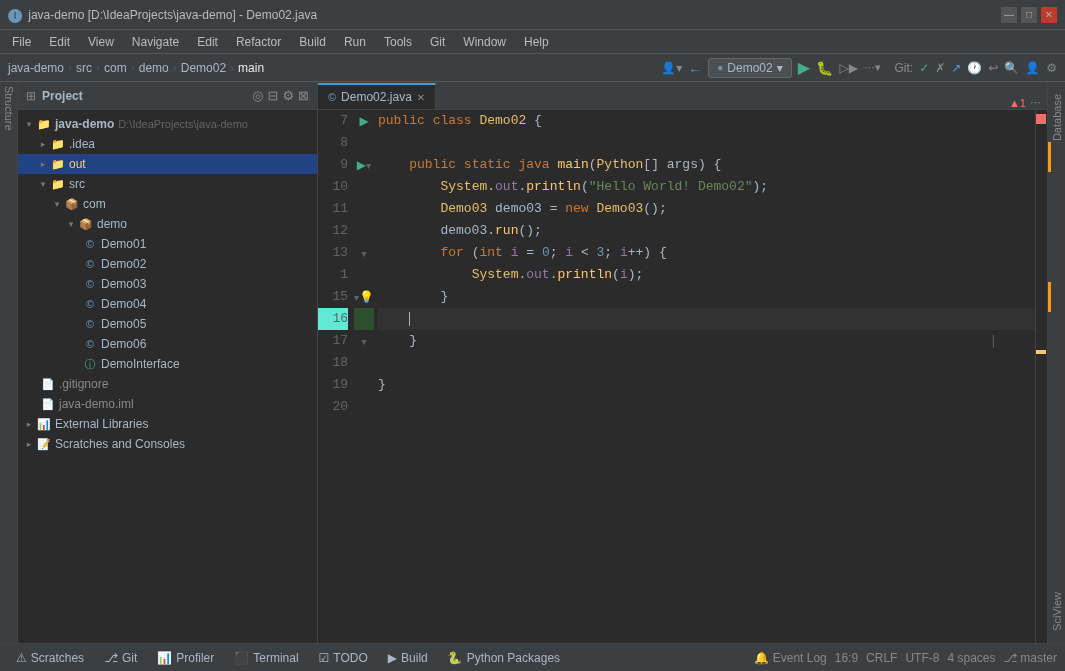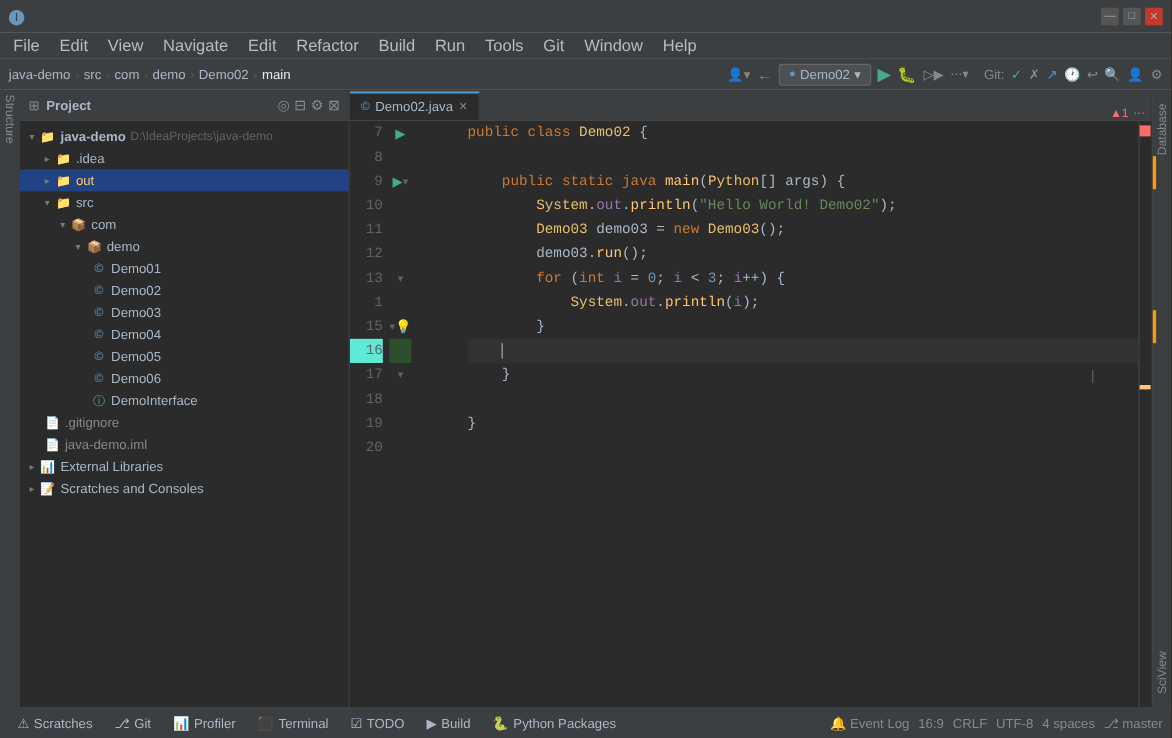--- a/index.html
+++ b/index.html
@@ -60,21 +60,21 @@
       align-items: center;
       padding: 0 4px;
       flex-shrink: 0;
       border-bottom: 1px solid #555;
       gap: 2px;
     }
     .menu-item {
       padding: 2px 8px;
       color: #bbbbbb;
       cursor: pointer;
-      font-size: 15px;
+      font-size: 12px;
       height: 22px;
       display: flex;
       align-items: center;
     }
 
     
     #nav-bar {
       background: #3c3f41;
       height: 28px;
       display: flex;
@@ -272,21 +272,20 @@
 
     #code-area {
       flex: 1;
       background: #2b2b2b;
       font-family: 'Consolas', 'Courier New', monospace;
       font-size: 13px;
       line-height: 22px;
       color: #a9b7c6;
       overflow: auto;
       padding-left: 4px;
-      margin-left: 47px;
     }
     .code-line {
       height: 22px;
       white-space: pre;
       display: flex;
       align-items: center;
     }
 
     
     .kw { color: #cc7832; }
@@ -365,20 +364,21 @@
 
     .active-line-highlight { background: #323232; }
     .caret { display: inline-block; width: 1px; height: 14px; background: #a9b7c6; vertical-align: middle; }
   </style>
 </head>
 <body>
 
 <div id="title-bar">
   <div class="title-left">
     <span style="color:#6897bb;font-size:14px;">🅘</span>
+    <span class="title-text">java-demo [D:\IdeaProjects\java-demo] - Demo02.java</span>
   </div>
   <div class="window-controls">
     <button class="win-btn">—</button>
     <button class="win-btn">□</button>
     <button class="win-btn" style="background:#c0392b;">✕</button>
   </div>
 </div>
 
 <div id="menu-bar">
   <div class="menu-item">File</div>

